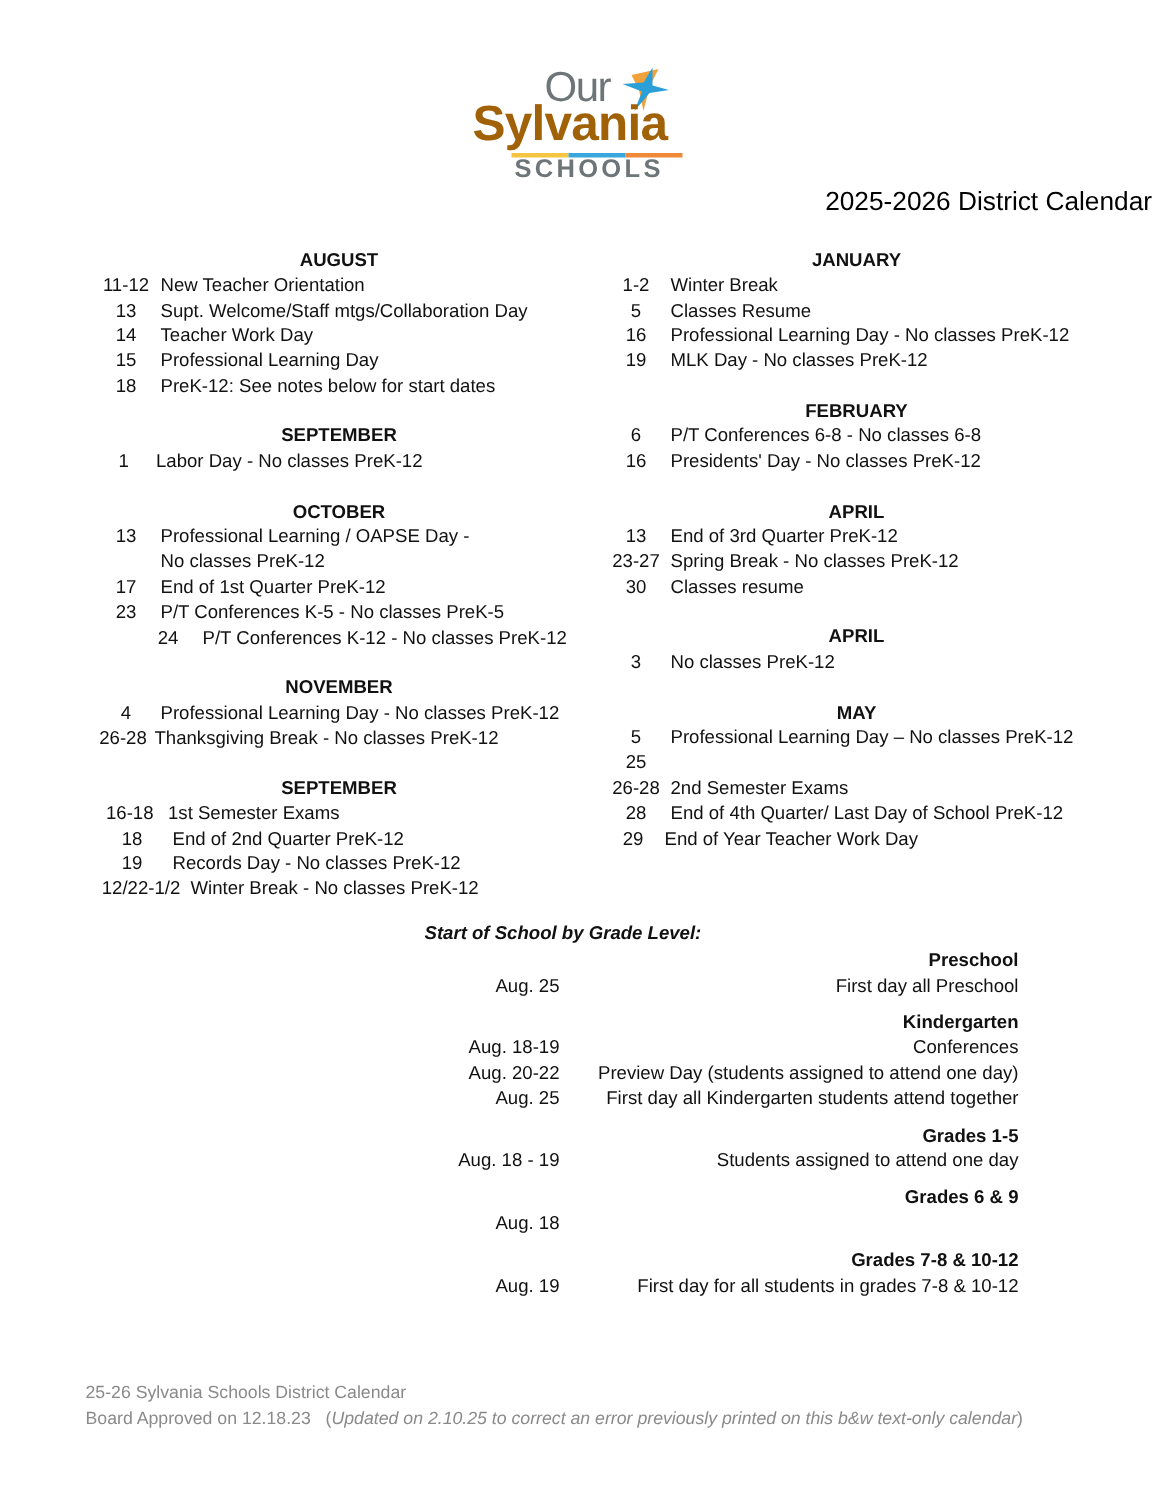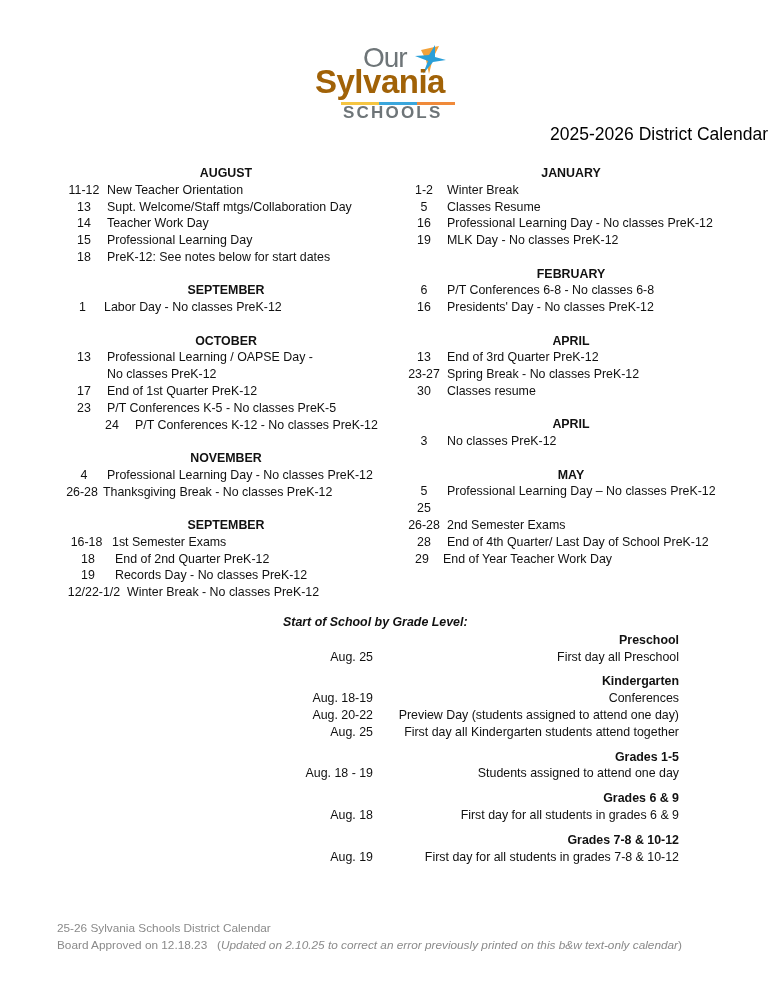--- a/index.html
+++ b/index.html
@@ -248,21 +248,20 @@
         <div class="grade-name">Grades 1-5</div>
         <div class="grade-row">
           <span class="gd">Aug. 18 - 19</span>
           <span class="gt">Students assigned to attend one day</span>
         </div>
       </div>
       <div class="grade">
         <div class="grade-name">Grades 6 &amp; 9</div>
         <div class="grade-row">
           <span class="gd">Aug. 18</span>
-          <span class="gt">First day for all students in grades 6 &amp; 9</span>
         </div>
       </div>
       <div class="grade">
         <div class="grade-name">Grades 7-8 &amp; 10-12</div>
         <div class="grade-row">
           <span class="gd">Aug. 19</span>
           <span class="gt">First day for all students in grades 7-8 &amp; 10-12</span>
         </div>
       </div>
     </div>

